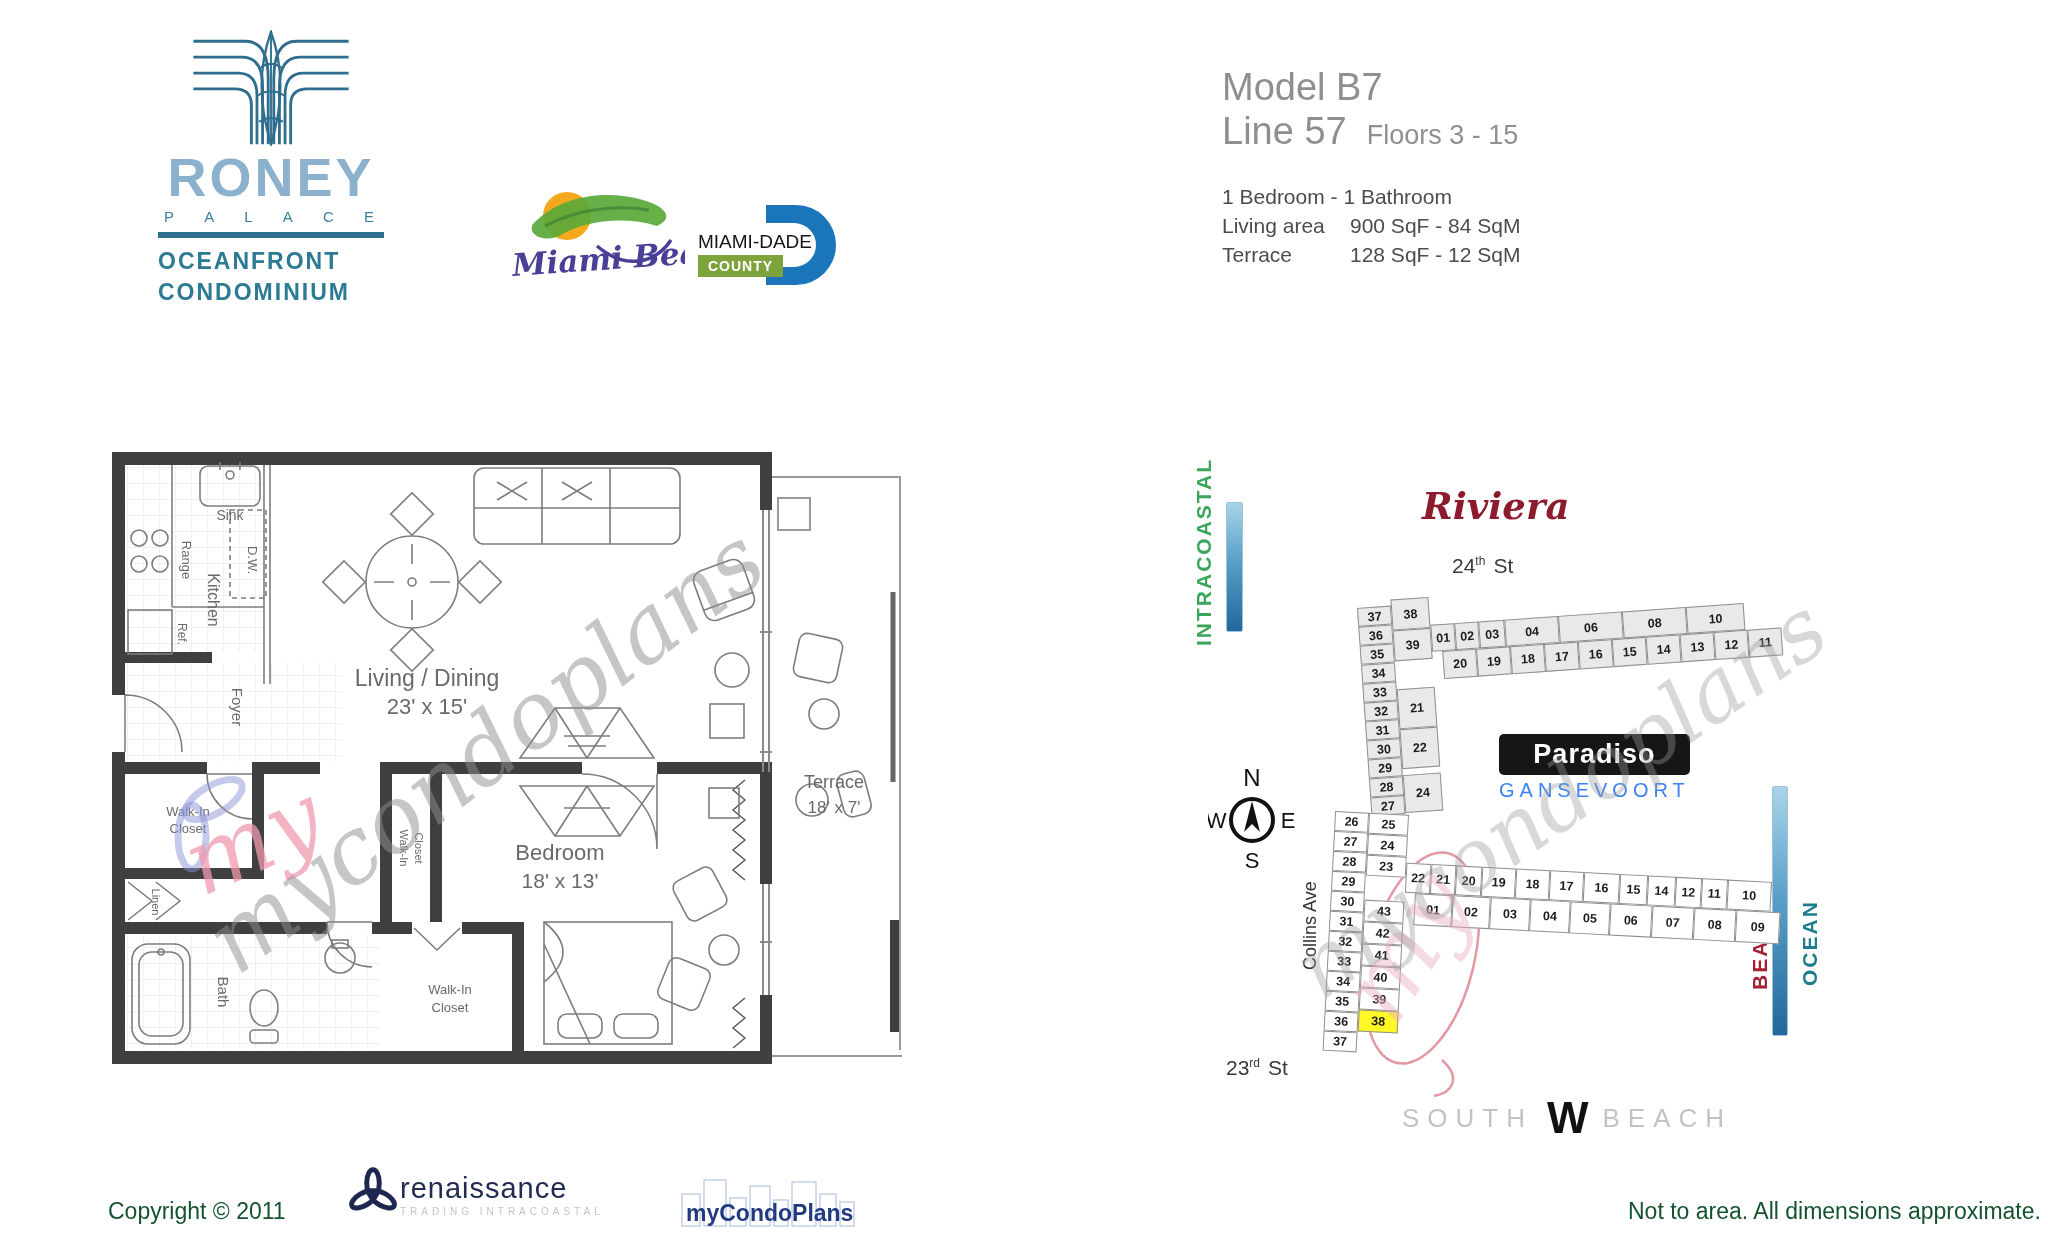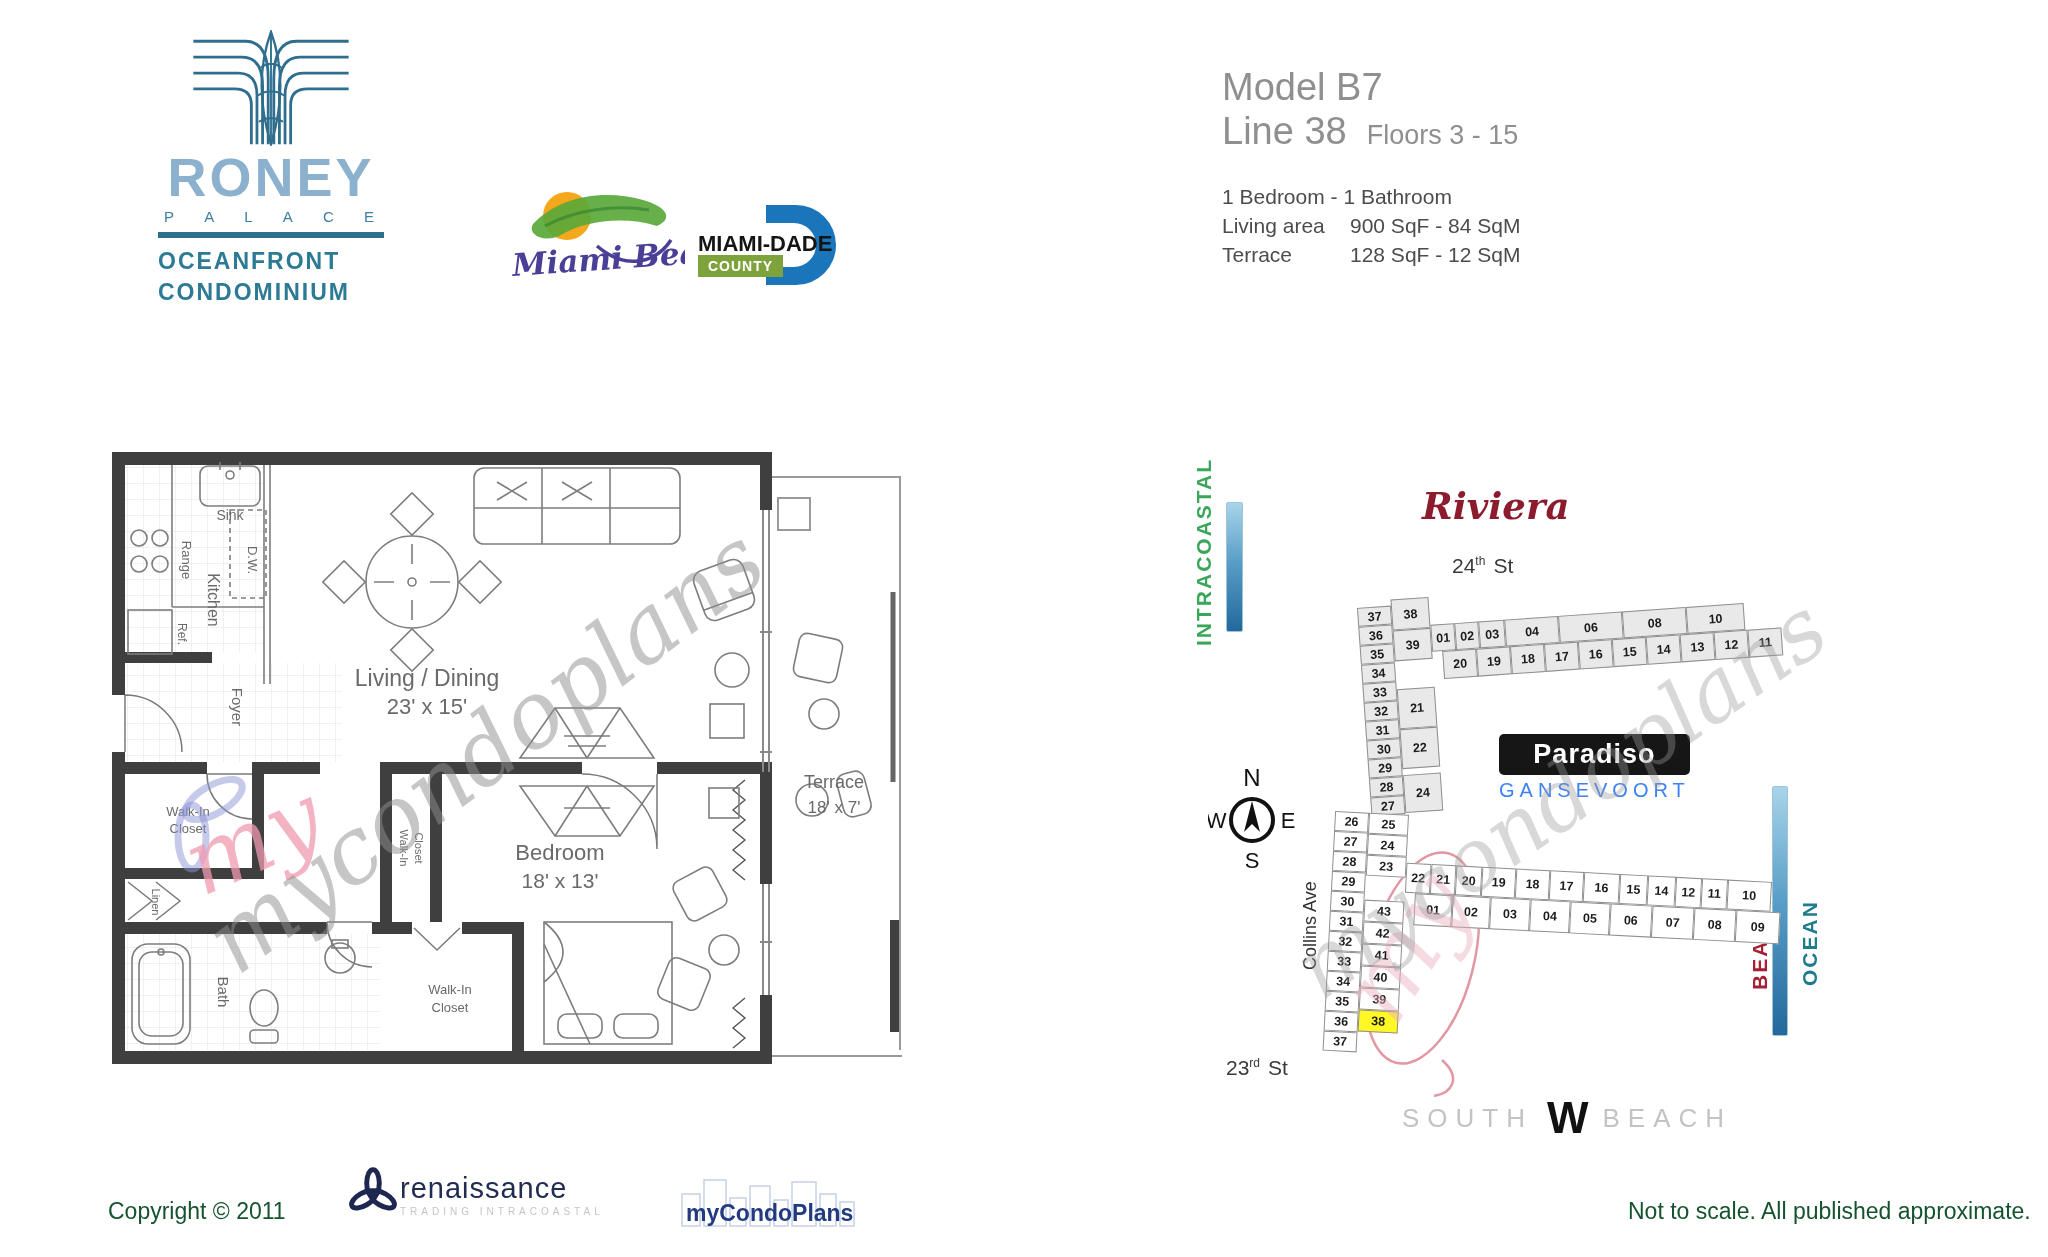--- a/index.html
+++ b/index.html
@@ -16,21 +16,21 @@
   .roney-sub{font-size:23px;font-weight:800;letter-spacing:2px;color:#2c7a93;text-align:left;line-height:1.35;}
   .unit-info{left:1222px;top:66px;color:#8f8f8f;}
   .unit-model{font-size:38px;font-weight:500;line-height:1.15;}
   .unit-linerow{display:flex;align-items:baseline;gap:20px;}
   .unit-floors{font-size:27px;font-weight:400;}
   .unit-details{margin-top:30px;color:#4c4c4c;font-size:21px;line-height:1.38;}
   .unit-row{display:flex;}
   .unit-row .lbl{width:128px;}
   
   .mdc{left:698px;top:203px;width:160px;height:84px;}
-  .mdc-name{position:absolute;left:0;top:28px;font-size:22px;font-weight:700;color:#151515;letter-spacing:0px;white-space:nowrap;}
+  .mdc-name{position:absolute;left:0;top:28px;font-size:19px;font-weight:400;color:#151515;letter-spacing:0px;white-space:nowrap;}
   .mdc-county{position:absolute;left:0;top:52px;background:#7fa33c;color:#fff;font-size:14px;font-weight:800;
               padding:3px 10px;letter-spacing:1px;}
 
   
   .floorplan{left:112px;top:452px;width:795px;height:630px;}
 
   
   .map{left:1180px;top:468px;width:690px;height:700px;}
   .vlabel{transform:rotate(-90deg);transform-origin:left top;white-space:nowrap;}
   .intracoastal{font-size:21px;font-weight:700;letter-spacing:2px;color:#3aa65a;}
@@ -114,21 +114,21 @@
     <svg width="105" height="84" viewBox="0 0 105 84" style="position:absolute;left:58px;top:0;">
       <path d="M10,2 h30 a40,40 0 0 1 0,80 h-30 v-18 h28 a22,22 0 0 0 0-44 h-28 z" fill="#1b75bb"></path>
     </svg>
     <div class="mdc-name">MIAMI-DADE</div>
     <div class="mdc-county">COUNTY</div>
   </div>
 
   <div class="abs unit-info">
     <div class="unit-model">Model B7</div>
     <div class="unit-linerow">
-      <span class="unit-model">Line 38</span>
+      <span class="unit-model">Line 57</span>
       <span class="unit-floors">Floors 3 - 15</span>
     </div>
     <div class="unit-details">
       <div>1 Bedroom - 1 Bathroom</div>
       <div class="unit-row">
         <span class="lbl">Living area</span>
         <span>900 SqF - 84 SqM</span>
       </div>
       <div class="unit-row">
         <span class="lbl">Terrace</span>
@@ -468,15 +468,15 @@
           <rect x="74" y="14" width="20" height="40"></rect>
         <rect x="98" y="28" width="14" height="26"></rect>
           <rect x="116" y="10" width="24" height="44"></rect>
         <rect x="144" y="22" width="16" height="32"></rect>
           <rect x="164" y="30" width="14" height="24"></rect>
       </g>
     </svg>
     <div class="mcp-text" style="position:absolute;left:10px;top:28px;">myCondoPlans</div>
   </div>
 
-  <div class="abs foot-text" style="left:1628px;top:1198px;">Not to scale.  All published approximate.</div>
+  <div class="abs foot-text" style="left:1628px;top:1198px;">Not to area.  All dimensions approximate.</div>
 
 </div>
 
 </body></html>

